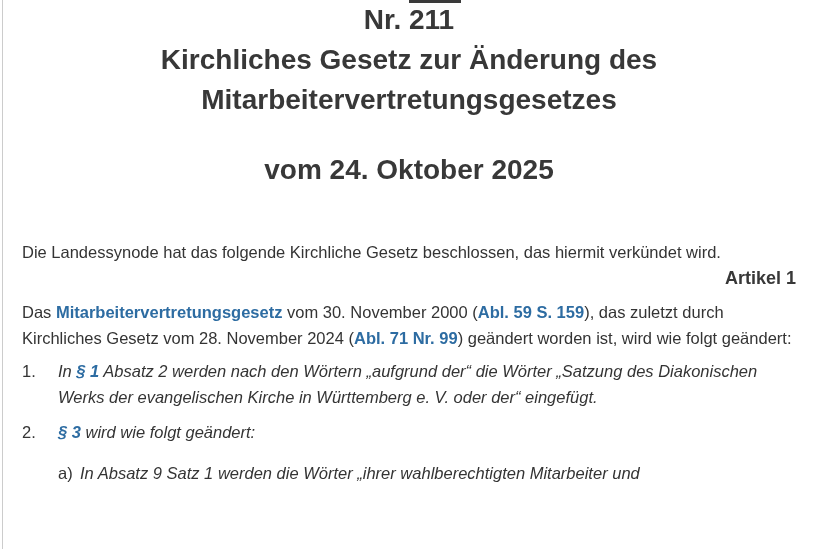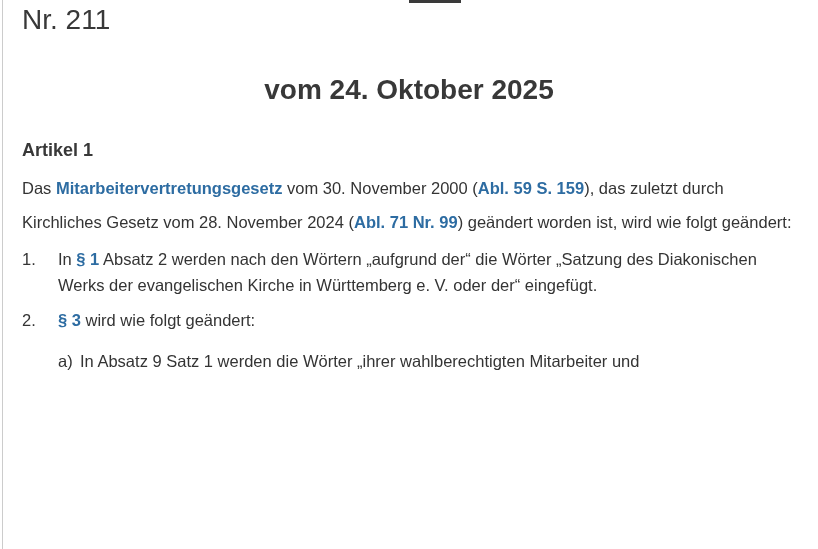--- a/index.html
+++ b/index.html
@@ -30,69 +30,70 @@
     top: 0;
     left: 406px;
     width: 52px;
     height: 3px;
     background: #3a3a3a;
   }
   h1.law-title {
     margin: 0;
     font-size: 28px;
     line-height: 40px;
-    font-weight: normal;
+    font-weight: bold;
+    text-align: center;
     color: #383838;
   }
   h1.law-title .line { display: block; }
   h2.law-date {
     margin: 30px 0 16px 0;
     font-size: 28px;
     line-height: 40px;
     font-weight: bold;
     text-align: center;
     color: #383838;
   }
   p.intro {
     margin: 49px 0 0 0;
     font-size: 16.5px;
     line-height: 26px;
   }
   h3.article-heading {
-    margin: 27px 0 0 0;
+    margin: 0 0 0 0;
     font-size: 18px;
     line-height: 26px;
     font-weight: bold;
-    text-align: left;
+    text-align: right;
     color: #383838;
   }
   h3.article-heading .line { display: block; }
   p.body-p {
     margin: 8px 0 0 0;
     font-size: 16.5px;
-    line-height: 34px;
+    line-height: 26px;
   }
   a.lnk {
     font-weight: bold;
     text-decoration: none;
     cursor: pointer;
   }
   .olist { margin: 0; }
   .li {
     display: flex;
     font-size: 16.5px;
     line-height: 26px;
   }
   .li-1 { margin-top: 7px; }
   .li-2 { margin-top: 9px; }
   .num {
     flex: none;
     width: 36px;
   }
-  .li-content { flex: 1; }
+  .li-content { flex: 1; font-style: italic; }
   .subitem {
     display: flex;
     margin-left: 36px;
     margin-top: 15px;
     font-size: 16.5px;
     line-height: 26px;
   }
   .subitem .num {
     flex: none;
     width: 22px;
@@ -100,24 +101,26 @@
 </style>
 </head>
 <body>
 
 <div class="page">
 
   <div class="artifact"></div>
 
   <h1 class="law-title">
     <span class="line">Nr. 211</span>
+    <span class="line">Kirchliches Gesetz zur Änderung des Mitarbeitervertretungsgesetzes</span>
   </h1>
 
   <h2 class="law-date">vom 24. Oktober 2025</h2>
 
+  <p class="intro">Die Landessynode hat das folgende Kirchliche Gesetz beschlossen, das hiermit verkündet wird.</p>
 
   <h3 class="article-heading">
     <span class="line">Artikel 1</span>
   </h3>
 
   <p class="body-p"><span>Das </span><a class="lnk" style="color: rgb(45, 108, 162);">Mitarbeitervertretungsgesetz</a><span> vom 30. November 2000 (</span><a class="lnk" style="color: rgb(45, 108, 162);">Abl. 59 S. 159</a><span>), das zuletzt durch Kirchliches Gesetz vom 28. November 2024 (</span><a class="lnk" style="color: rgb(45, 108, 162);">Abl. 71 Nr. 99</a><span>) geändert worden ist, wird wie folgt geändert:</span></p>
 
   <div class="olist">
 
     <div class="li li-1">

